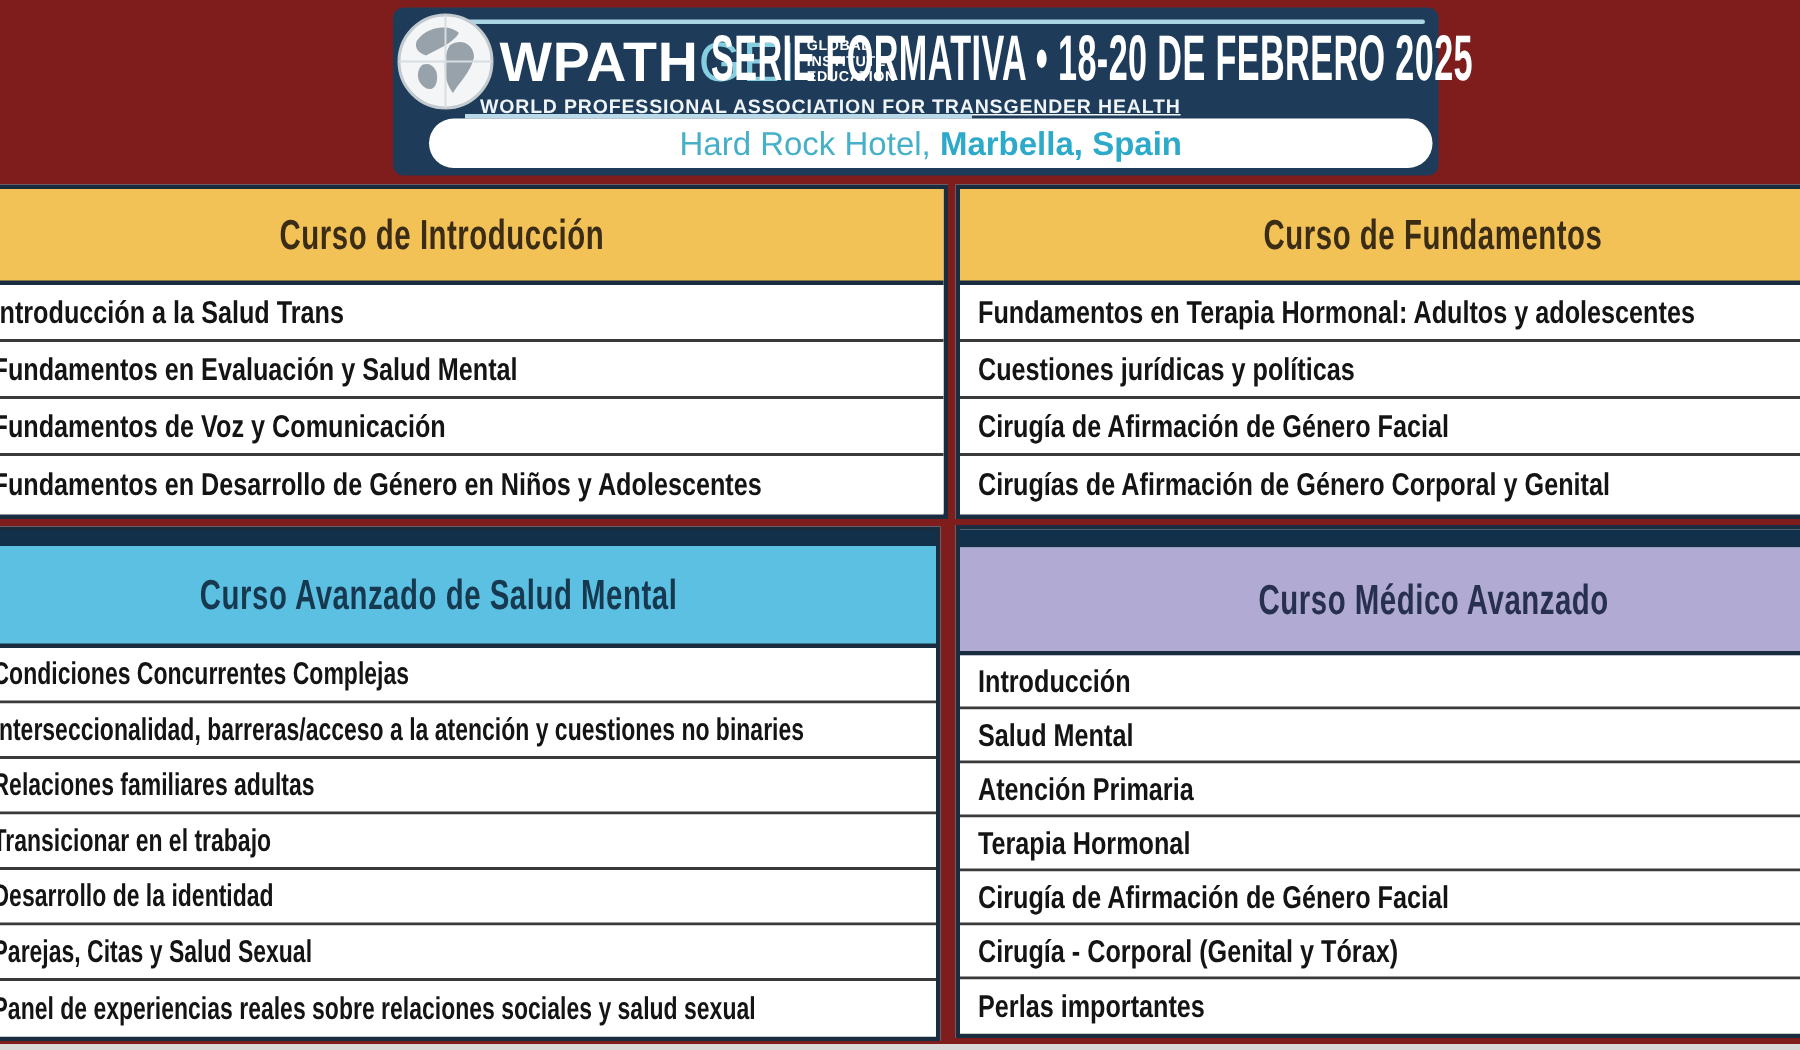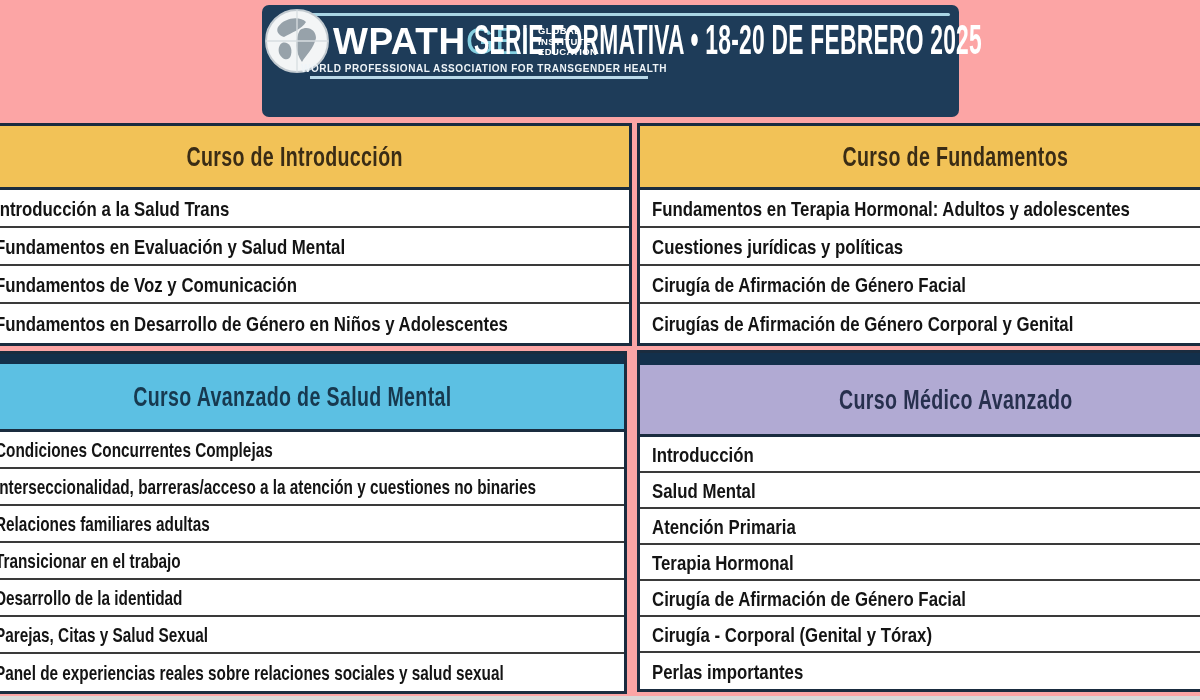--- a/index.html
+++ b/index.html
@@ -1,31 +1,31 @@
 <!DOCTYPE html>
 <html><head>
 <meta charset="utf-8">
 <style>
   html,body{margin:0;padding:0;background:#ffffff;}
   .stage{
     position:relative; width:1200px; height:700px; overflow:hidden;
-    background:#fca5a5; font-family:"Liberation Sans","DejaVu Sans",sans-serif;
+    background:#7f1d1d; font-family:"Liberation Sans","DejaVu Sans",sans-serif;
   }
   
   .banner{
     position:absolute; left:262px; top:5px; width:697px; height:112px;
     background:#1e3c59; border-radius:7px;
   }
   .banner-topline{position:absolute; left:42px; top:8px; width:646px; height:3px; background:#a9d5e5; border-radius:2px;}
   .globe{position:absolute; left:2px; top:3px;}
   .logo-row{position:absolute; left:71px; top:18px; display:flex; align-items:flex-start; white-space:nowrap;}
   .wpath{font-size:37px; font-weight:bold; color:#ffffff; letter-spacing:.5px; line-height:1;}
   .gei{font-size:37px; font-weight:normal; color:#85cfe0; letter-spacing:.5px; line-height:1;}
   .inst{margin-left:7px; padding-top:3px; font-size:9.5px; font-weight:bold; color:#ffffff; line-height:1.12; letter-spacing:.4px;}
-  .logo-sub{position:absolute; left:39px; top:58px; font-size:10px; font-weight:bold; color:#eef4f8; letter-spacing:.55px; white-space:nowrap;}
+  .logo-sub{position:absolute; left:58px; top:58px; font-size:13px; font-weight:bold; color:#eef4f8; letter-spacing:.55px; white-space:nowrap;text-decoration:underline;}
   .logo-underline{position:absolute; left:48px; top:71px; width:338px; height:2.5px; background:#b9d9e9;}
   .serie-title{
     position:absolute; left:212px; top:13px; font-size:43px; font-weight:bold; color:#ffffff;
     white-space:nowrap; transform:scaleX(.53); transform-origin:left top; letter-spacing:.5px; line-height:1;
   }
   .venue-pill{
     position:absolute; left:24px; top:74px; width:669px; height:33px; background:#ffffff;
     border-radius:17px; display:flex; align-items:center; justify-content:center; white-space:pre;
   }
   .venue-normal{font-size:22px; font-weight:normal; color:#46b0c8;}
@@ -94,20 +94,21 @@
         <span class="gei">GEI</span>
       <span class="inst">
         <span>GLOBAL</span><br>
         <span>INSTITUTE</span><br>
         <span>EDUCATION</span>
       </span>
     </div>
     <div class="logo-sub">WORLD PROFESSIONAL ASSOCIATION FOR TRANSGENDER HEALTH</div>
     <div class="logo-underline"></div>
     <div class="serie-title">SERIE FORMATIVA • 18-20 DE FEBRERO 2025</div>
+    <div class="venue-pill"><span class="venue-normal">Hard Rock Hotel, </span><span class="venue-bold">Marbella, Spain</span></div>
   </div>
 
   <section class="panel panel-tl">
     <header class="panel-header hdr-yellow">
       <span class="hdr-label">Curso de Introducción</span>
     </header>
     <div class="panel-rows">
         <div class="row">
           <span class="row-label">Introducción a la Salud Trans</span>
         </div>

